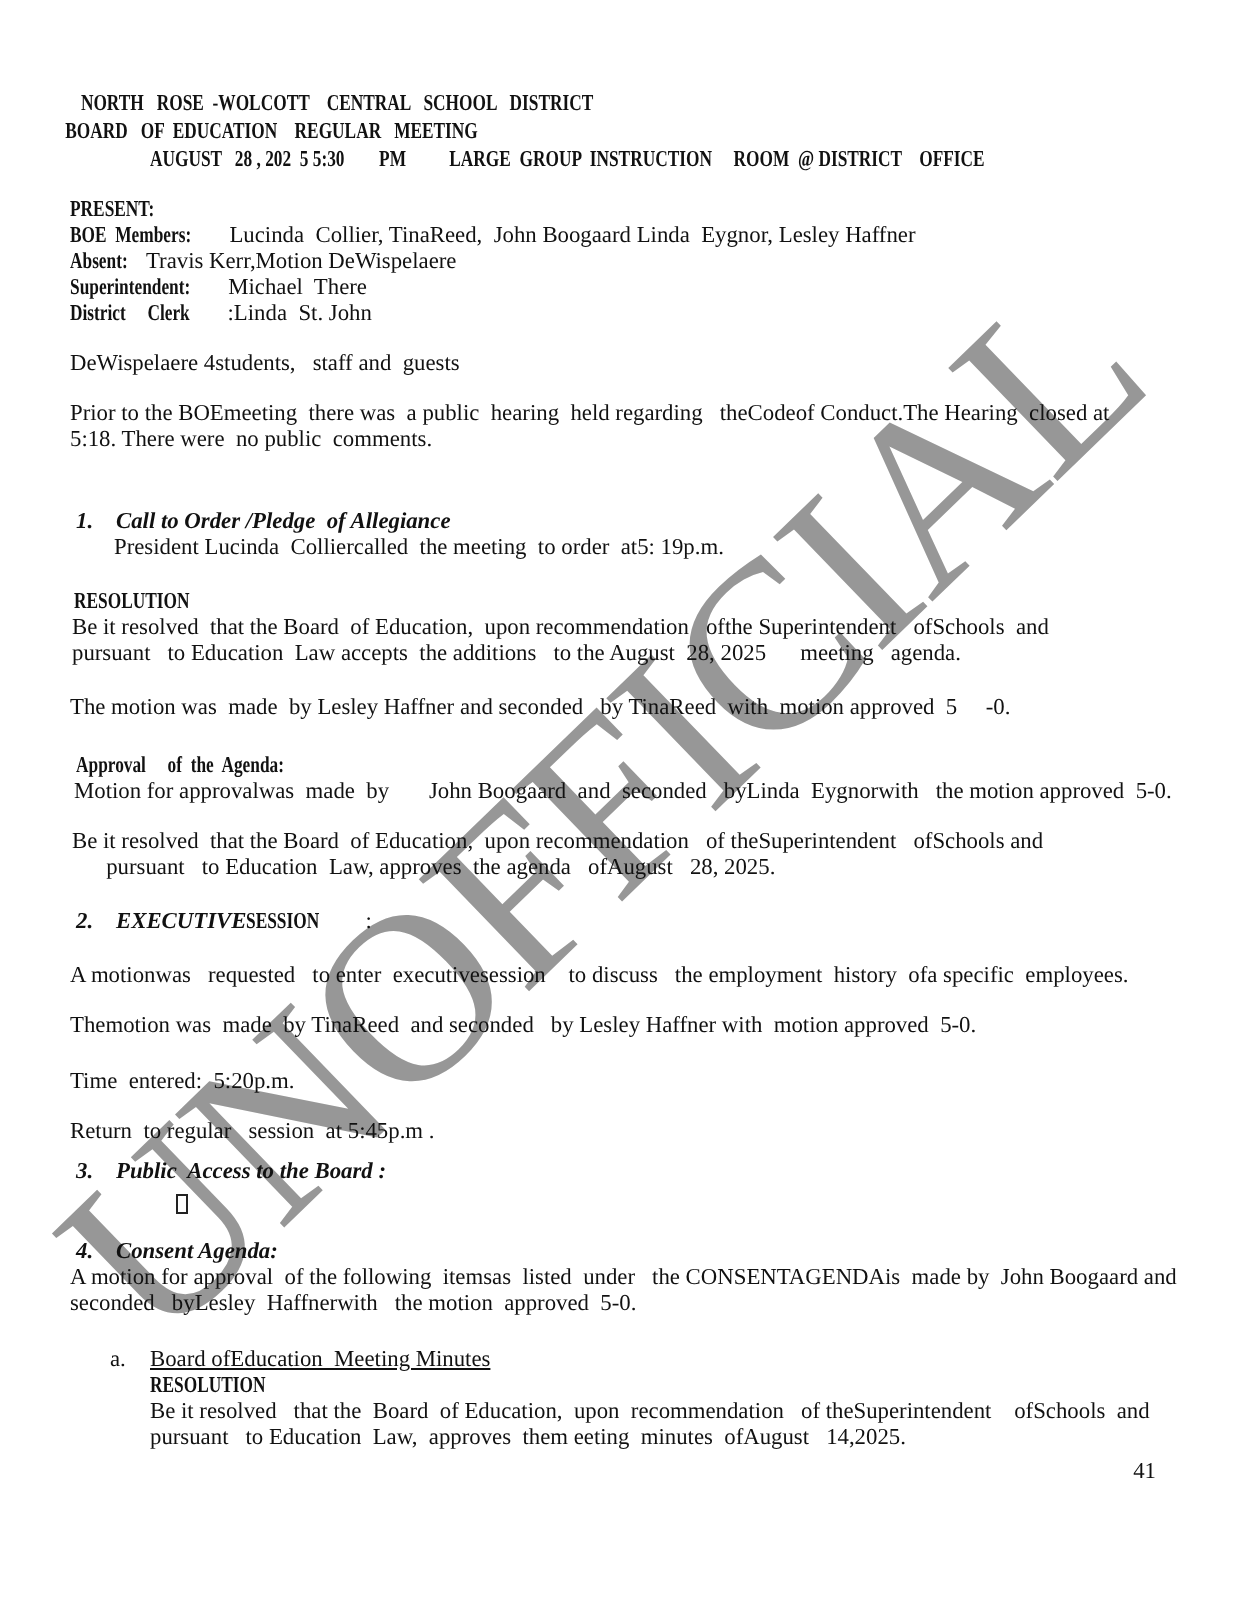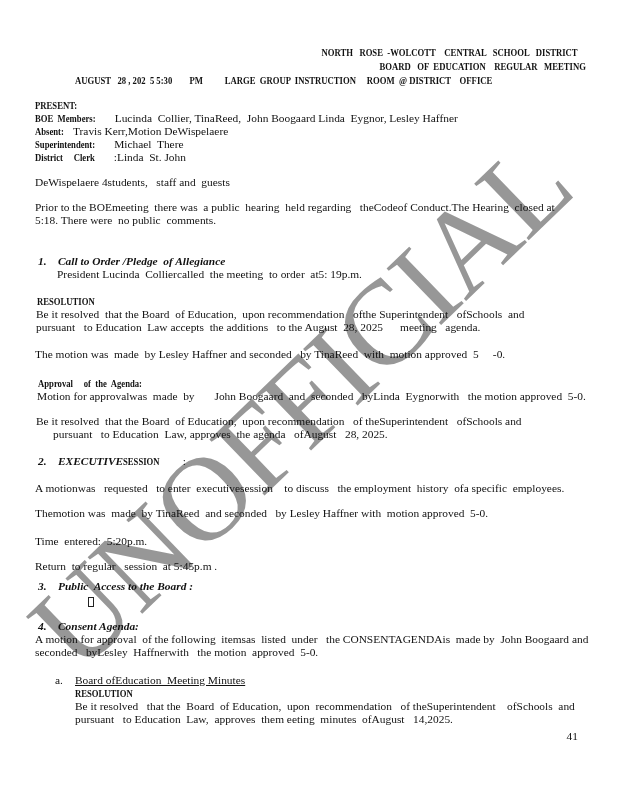--- a/index.html
+++ b/index.html
@@ -7,21 +7,21 @@
     width:618px; height:800px;
     background:#ffffff;
     font-family:"Liberation Serif", serif;
     font-size:11.4px; line-height:13px;
     color:#111111;
     position:relative;
     overflow:hidden;
   }
   .page { position:absolute; inset:0; }
   .abs { position:absolute; left:35px; white-space:pre; }
-  .center { left:0; right:0; text-align:right; }
+  .center { left:0; right:0; text-align:left; }
   
   .cond {
     font-weight:bold;
     display:inline-block;
     transform:scaleX(0.76);
     transform-origin:0 50%;
     white-space:pre;
   }
   .cond-c { transform-origin:50% 50%; }
   .bital { font-weight:bold; font-style:italic; }

